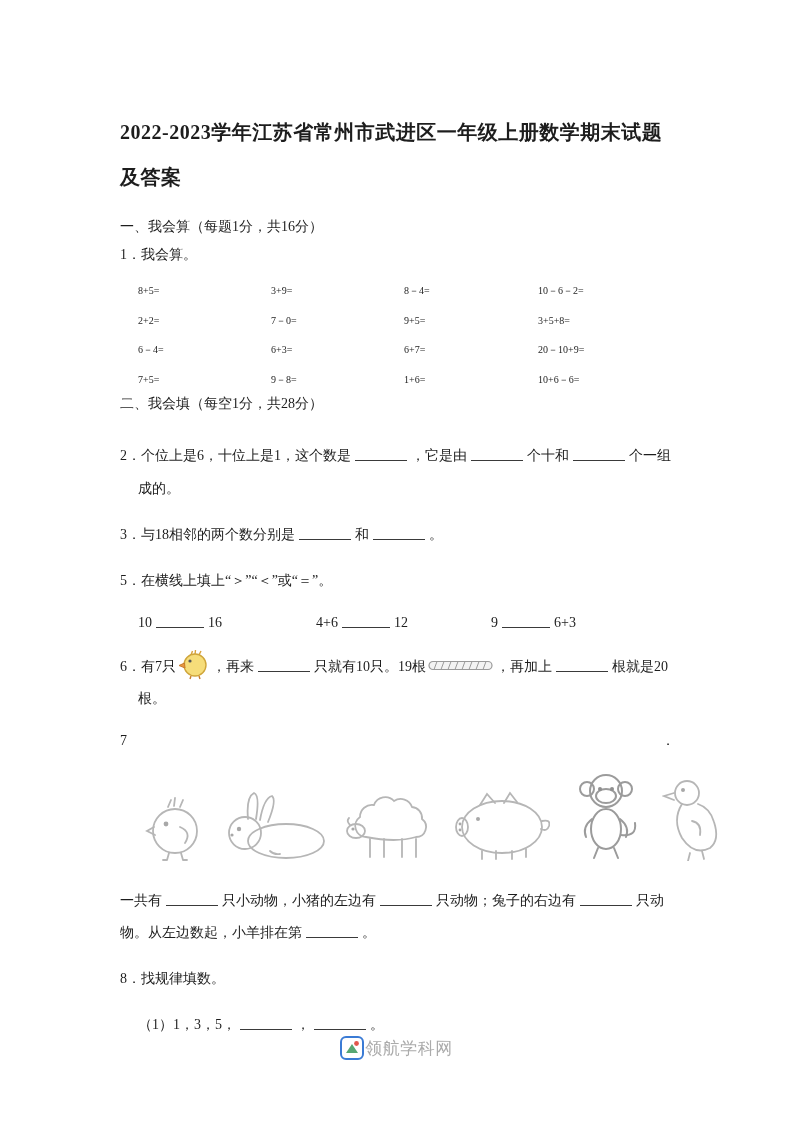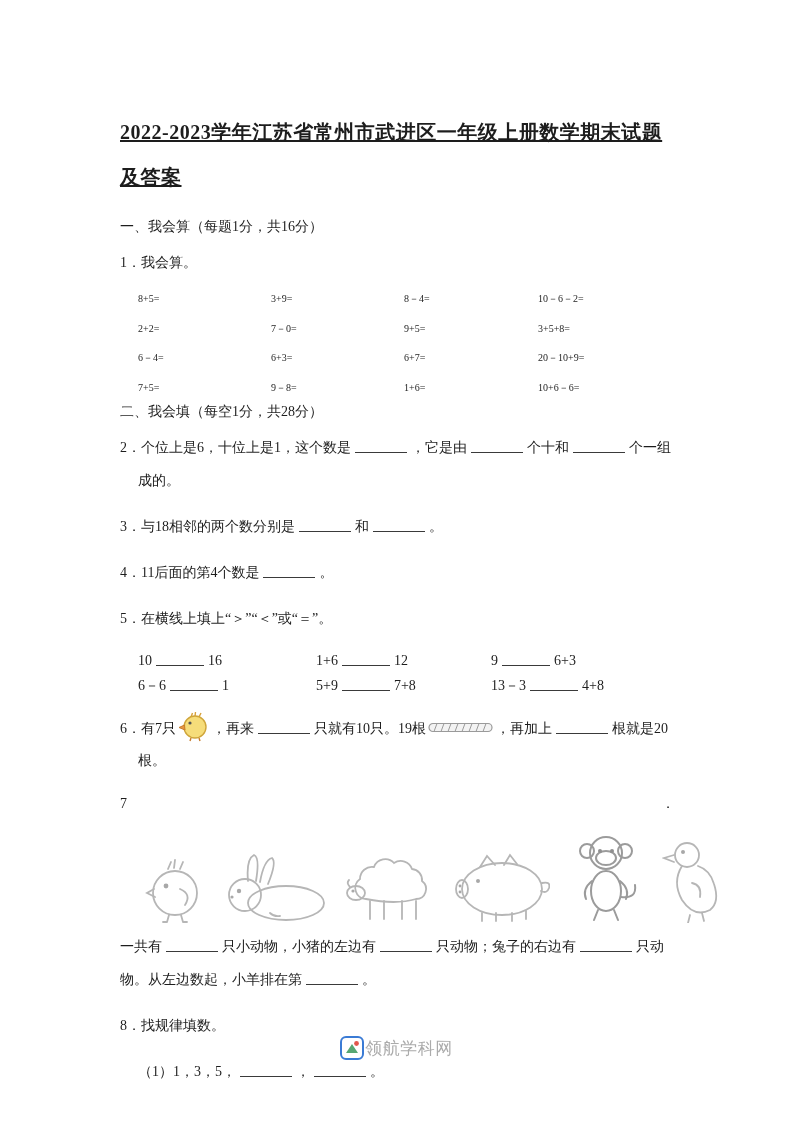--- a/index.html
+++ b/index.html
@@ -1,37 +1,37 @@
 <!DOCTYPE html>
 <html><head>
 <meta charset="utf-8">
 <style>
   html,body{margin:0;padding:0;}
   body{width:793px;height:1122px;background:#ffffff;color:#1d1d1d;
        font-family:"Liberation Serif","DejaVu Serif",serif;}
   .page{position:relative;width:793px;height:1122px;box-sizing:border-box;
         padding:97px 118px 0 120px;overflow:hidden;background:#fff;}
-  .title{font-size:20px;font-weight:bold;line-height:2.25;letter-spacing:.5px;text-decoration:underline;}
+  .title{font-size:20px;font-weight:bold;line-height:2.25;letter-spacing:.5px;}
   .sec-heading{font-size:14px;line-height:1.8;margin-top:8px;}
-  .q{font-size:14px;line-height:2.3;margin-top:8px;}
+  .q{font-size:14px;line-height:2.3;margin-top:0;}
   .hang{padding-left:18px;text-indent:-18px;}
   .calc-grid{display:grid;grid-template-columns:133px 133px 134px 1fr;row-gap:14px;
              padding-left:18px;margin-top:12px;font-size:10px;line-height:1.55;}
   .cmp-row{display:grid;grid-template-columns:178px 175px 1fr;padding-left:18px;
            font-size:14px;line-height:1.75;margin-top:0;}
   .blank{display:inline-block;width:52px;height:13px;border-bottom:1px solid #3a3a3a;
          margin:0 4px;vertical-align:-1px;}
   .blank-sm{width:48px;}
   .q7-head{display:flex;justify-content:space-between;font-size:14px;line-height:1.7;margin-top:12px;}
   .animals{display:flex;align-items:flex-end;gap:16px;padding-left:24px;margin-top:4px;height:104px;}
   .animals svg{flex:0 0 auto;}
   .inline-icon{vertical-align:-9px;margin:0 2px;}
   .sticks-icon{vertical-align:-1px;margin:0 2px;}
   .indent{padding-left:18px;}
-  .mt4{} .mt8{margin-top:8px;} .mt12{margin-top:12px;} .mt16{margin-top:4px;}
+  .mt4{} .mt8{margin-top:24px;} .mt12{margin-top:12px;} .mt16{margin-top:4px;}
   .footer{position:absolute;left:0;top:1036px;width:100%;display:flex;justify-content:center;
           align-items:center;gap:1px;color:#ababab;font-size:17px;letter-spacing:.5px;
           font-family:"Liberation Sans","DejaVu Sans",sans-serif;}
 </style>
 </head>
 <body>
 
 <div class="page">
 
   <h1 class="title">2022-2023学年江苏省常州市武进区一年级上册数学期末试题及答案</h1>
@@ -57,33 +57,27 @@
     <span>1+6=</span>
     <span>10+6－6=</span>
   </div>
 
   <div class="sec-heading mt16">二、我会填（每空1分，共28分）</div>
 
   <p class="q hang mt8"><span>2．个位上是6，十位上是1，这个数是</span><span class="blank"></span><span>，它是由</span><span class="blank"></span><span>个十和</span><span class="blank"></span><span>个一组成的。</span></p>
 
   <p class="q"><span>3．与18相邻的两个数分别是</span><span class="blank"></span><span>和</span><span class="blank"></span><span>。</span></p>
 
-  <p class="q"><span>4．11后面的第4个数是</span><span class="blank"></span><span>。</span></p>
 
   <p class="q">5．在横线上填上“＞”“＜”或“＝”。</p>
 
   <div class="cmp-row">
     <div><span>10</span><span class="blank blank-sm"></span><span>16</span></div>
-    <div><span>1+6</span><span class="blank blank-sm"></span><span>12</span></div>
+    <div><span>4+6</span><span class="blank blank-sm"></span><span>12</span></div>
     <div><span>9</span><span class="blank blank-sm"></span><span>6+3</span></div>
-  </div>
-  <div class="cmp-row">
-    <div><span>6－6</span><span class="blank blank-sm"></span><span>1</span></div>
-    <div><span>5+9</span><span class="blank blank-sm"></span><span>7+8</span></div>
-    <div><span>13－3</span><span class="blank blank-sm"></span><span>4+8</span></div>
   </div>
 
   <p class="q hang mt12"><span>6．有7只</span><svg class="inline-icon" width="32" height="32" viewBox="0 0 32 32">
         <path d="M13 7 l1.5 -4 M17 6.5 l.5 -4.5 M21 7 l2 -4" stroke="#d9a13a" fill="none" stroke-width="1.4"></path>
         <circle cx="17" cy="17" r="11" fill="#f6dd7a" stroke="#cfa53a" stroke-width="1.4"></circle>
         <path d="M6.5 15 l-5.5 2.5 l6 2.5 z" fill="#e8953f" stroke="#c77c2c" stroke-width="1"></path>
         <circle cx="12" cy="13" r="1.6" fill="#555"></circle>
         <path d="M13 28 l-1 3 M21 28 l1 3" stroke="#c77c2c" stroke-width="1.4"></path>
       </svg><span>，再来</span><span class="blank"></span><span>只就有10只。19根</span><svg class="sticks-icon" width="66" height="13" viewBox="0 0 66 13">
         <rect x="1" y="2.5" width="63" height="8" rx="4" fill="#f3f3f3" stroke="#9a9a9a" stroke-width="1.2"></rect>

